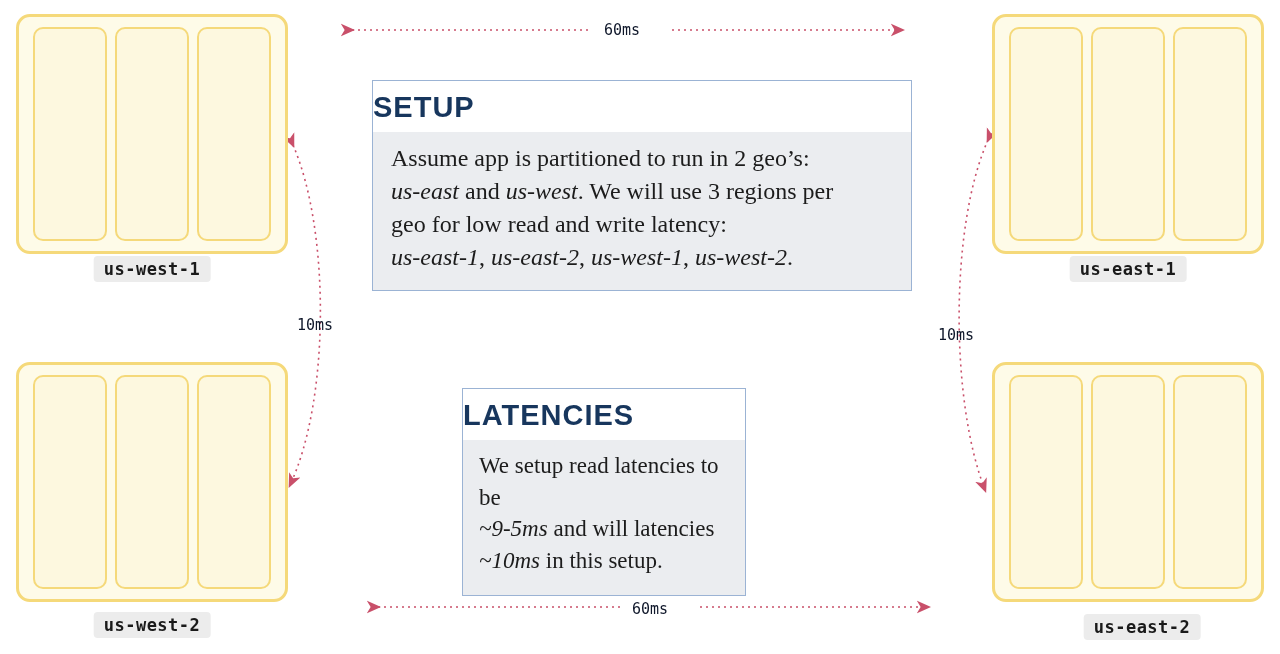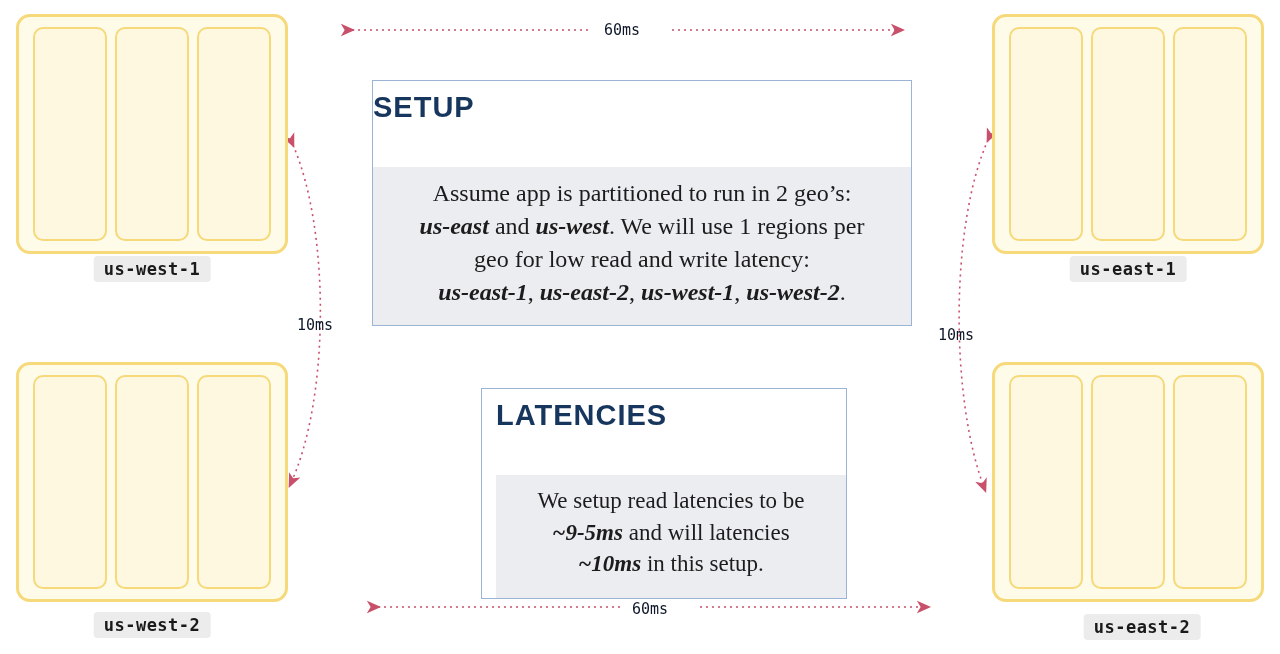--- a/index.html
+++ b/index.html
@@ -72,45 +72,42 @@
   }
   .card-title {
     color: #17365d;
     font-weight: bold;
     letter-spacing: 1px;
     padding: 10px 0 8px;
     background: #ffffff;
   }
   .card-body {
     background: #ebedf0;
-    text-align: center;
     color: #1c1c1c;
     font-family: "Liberation Serif", serif;
     line-height: 1.38;
     padding: 10px 18px 16px;
-    margin-top: 35px;
   }
   .card-body b {
     font-style: italic;
-    font-weight: bold;
+    font-weight: normal;
   }
 
   #card-setup {
     left: 372px;
     top: 80px;
     width: 540px;
   }
   #card-setup .card-title { font-size: 29px; }
   #card-setup .card-body { font-size: 24px; }
 
   #card-latencies {
-    left: 481px;
+    left: 462px;
     top: 388px;
-    width: 366px;
-    padding-left: 14px;
+    width: 284px;
   }
   #card-latencies .card-title { font-size: 29px; }
   #card-latencies .card-body { font-size: 23px; padding: 10px 16px 18px; }
 
   
   .lat-label {
     position: absolute;
     font-family: "DejaVu Sans Mono", monospace;
     font-size: 15px;
     color: #0f172a;
@@ -182,21 +179,21 @@
 
 <div class="lat-label" id="lat-top">60ms</div>
 <div class="lat-label" id="lat-bottom">60ms</div>
 <div class="lat-label" id="lat-left">10ms</div>
 <div class="lat-label" id="lat-right">10ms</div>
 
 <div class="card" id="card-setup">
   <div class="card-title">SETUP</div>
   <div class="card-body">
     <span>Assume app is partitioned to run in 2 geo’s:</span><br>
-    <b>us-east</b><span> and </span><b>us-west</b><span>. We will use 1 regions per</span><br>
+    <b>us-east</b><span> and </span><b>us-west</b><span>. We will use 3 regions per</span><br>
     <span>geo for low read and write latency:</span><br>
     <b>us-east-1</b><span>, </span><b>us-east-2</b><span>, </span><b>us-west-1</b><span>, </span><b>us-west-2</b><span>.</span>
   </div>
 </div>
 
 <div class="card" id="card-latencies">
   <div class="card-title">LATENCIES</div>
   <div class="card-body">
     <span>We setup read latencies to be</span><br>
     <b>~9-5ms</b><span> and will latencies</span><br>

